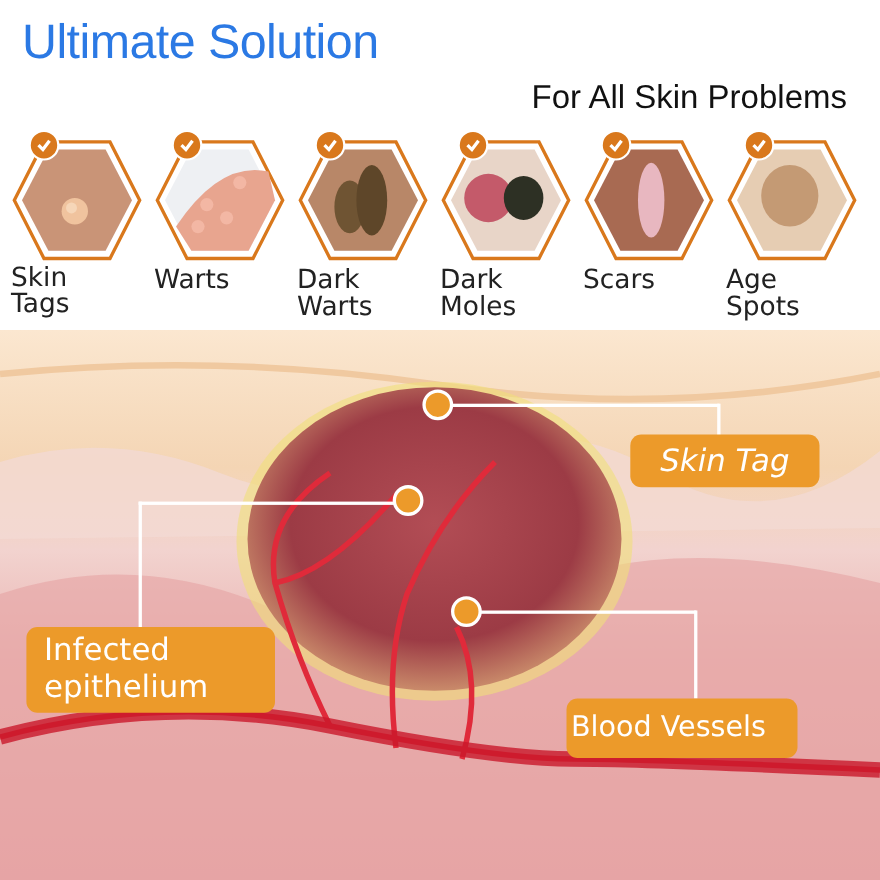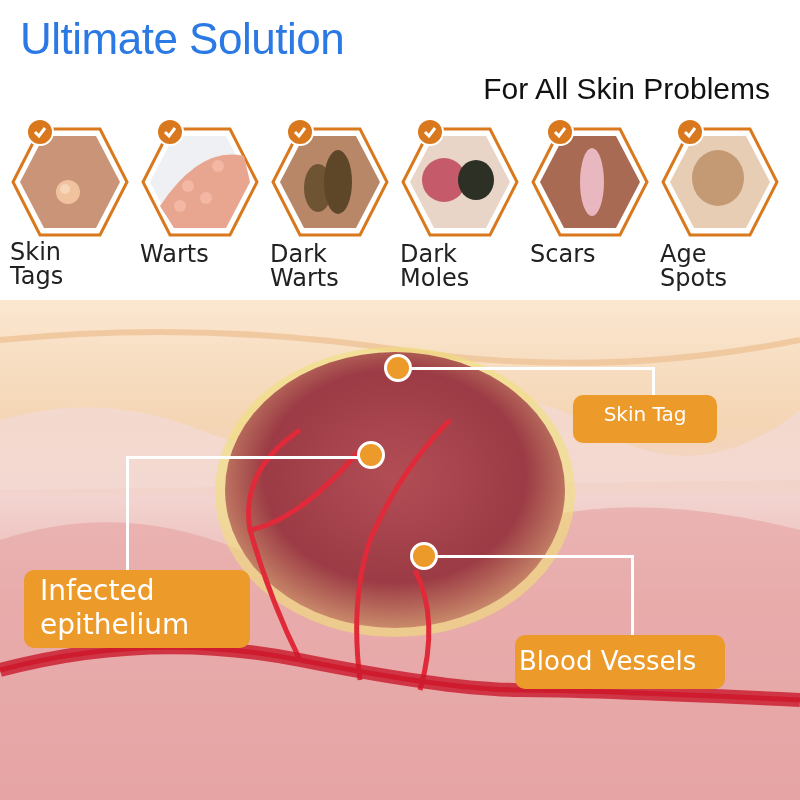--- a/index.html
+++ b/index.html
@@ -202,21 +202,21 @@
       <path d="M360,380 Q350,300 370,240 Q400,170 450,120"></path>
       <path d="M420,390 Q440,320 415,270"></path>
       <path d="M250,230 Q300,220 360,150"></path>
     </g>
     <path d="M0,370 Q150,330 300,360 T520,390 T800,400" stroke="#c9182a" stroke-width="14" fill="none" opacity="0.8"></path>
   </svg>
 
   <div class="line" style="left:398px; top:67px; width:256px; height:3px;"></div>
   <div class="line" style="left:652px; top:67px; width:3px; height:30px;"></div>
   <div class="dot" style="left:384px; top:54px;"></div>
-  <div class="callout" style="left:573px; top:95px; width:144px; height:48px; font-size:20px; text-align:center; padding-top:7px;">Skin Tag</div>
+  <div class="callout" style="left:573px; top:95px; width:172px; height:48px; font-size:28px; text-align:center; padding-top:7px;font-style:italic;">Skin Tag</div>
 
   <div class="line" style="left:126px; top:156px; width:244px; height:3px;"></div>
   <div class="line" style="left:126px; top:156px; width:3px; height:116px;"></div>
   <div class="dot" style="left:357px; top:141px;"></div>
   <div class="callout" style="left:24px; top:270px; width:226px; height:78px; font-size:28px; line-height:34px; padding-left:16px; padding-top:4px;">
     <div>Infected</div>
     <div>epithelium</div>
   </div>
 
   <div class="line" style="left:424px; top:255px; width:209px; height:3px;"></div>

